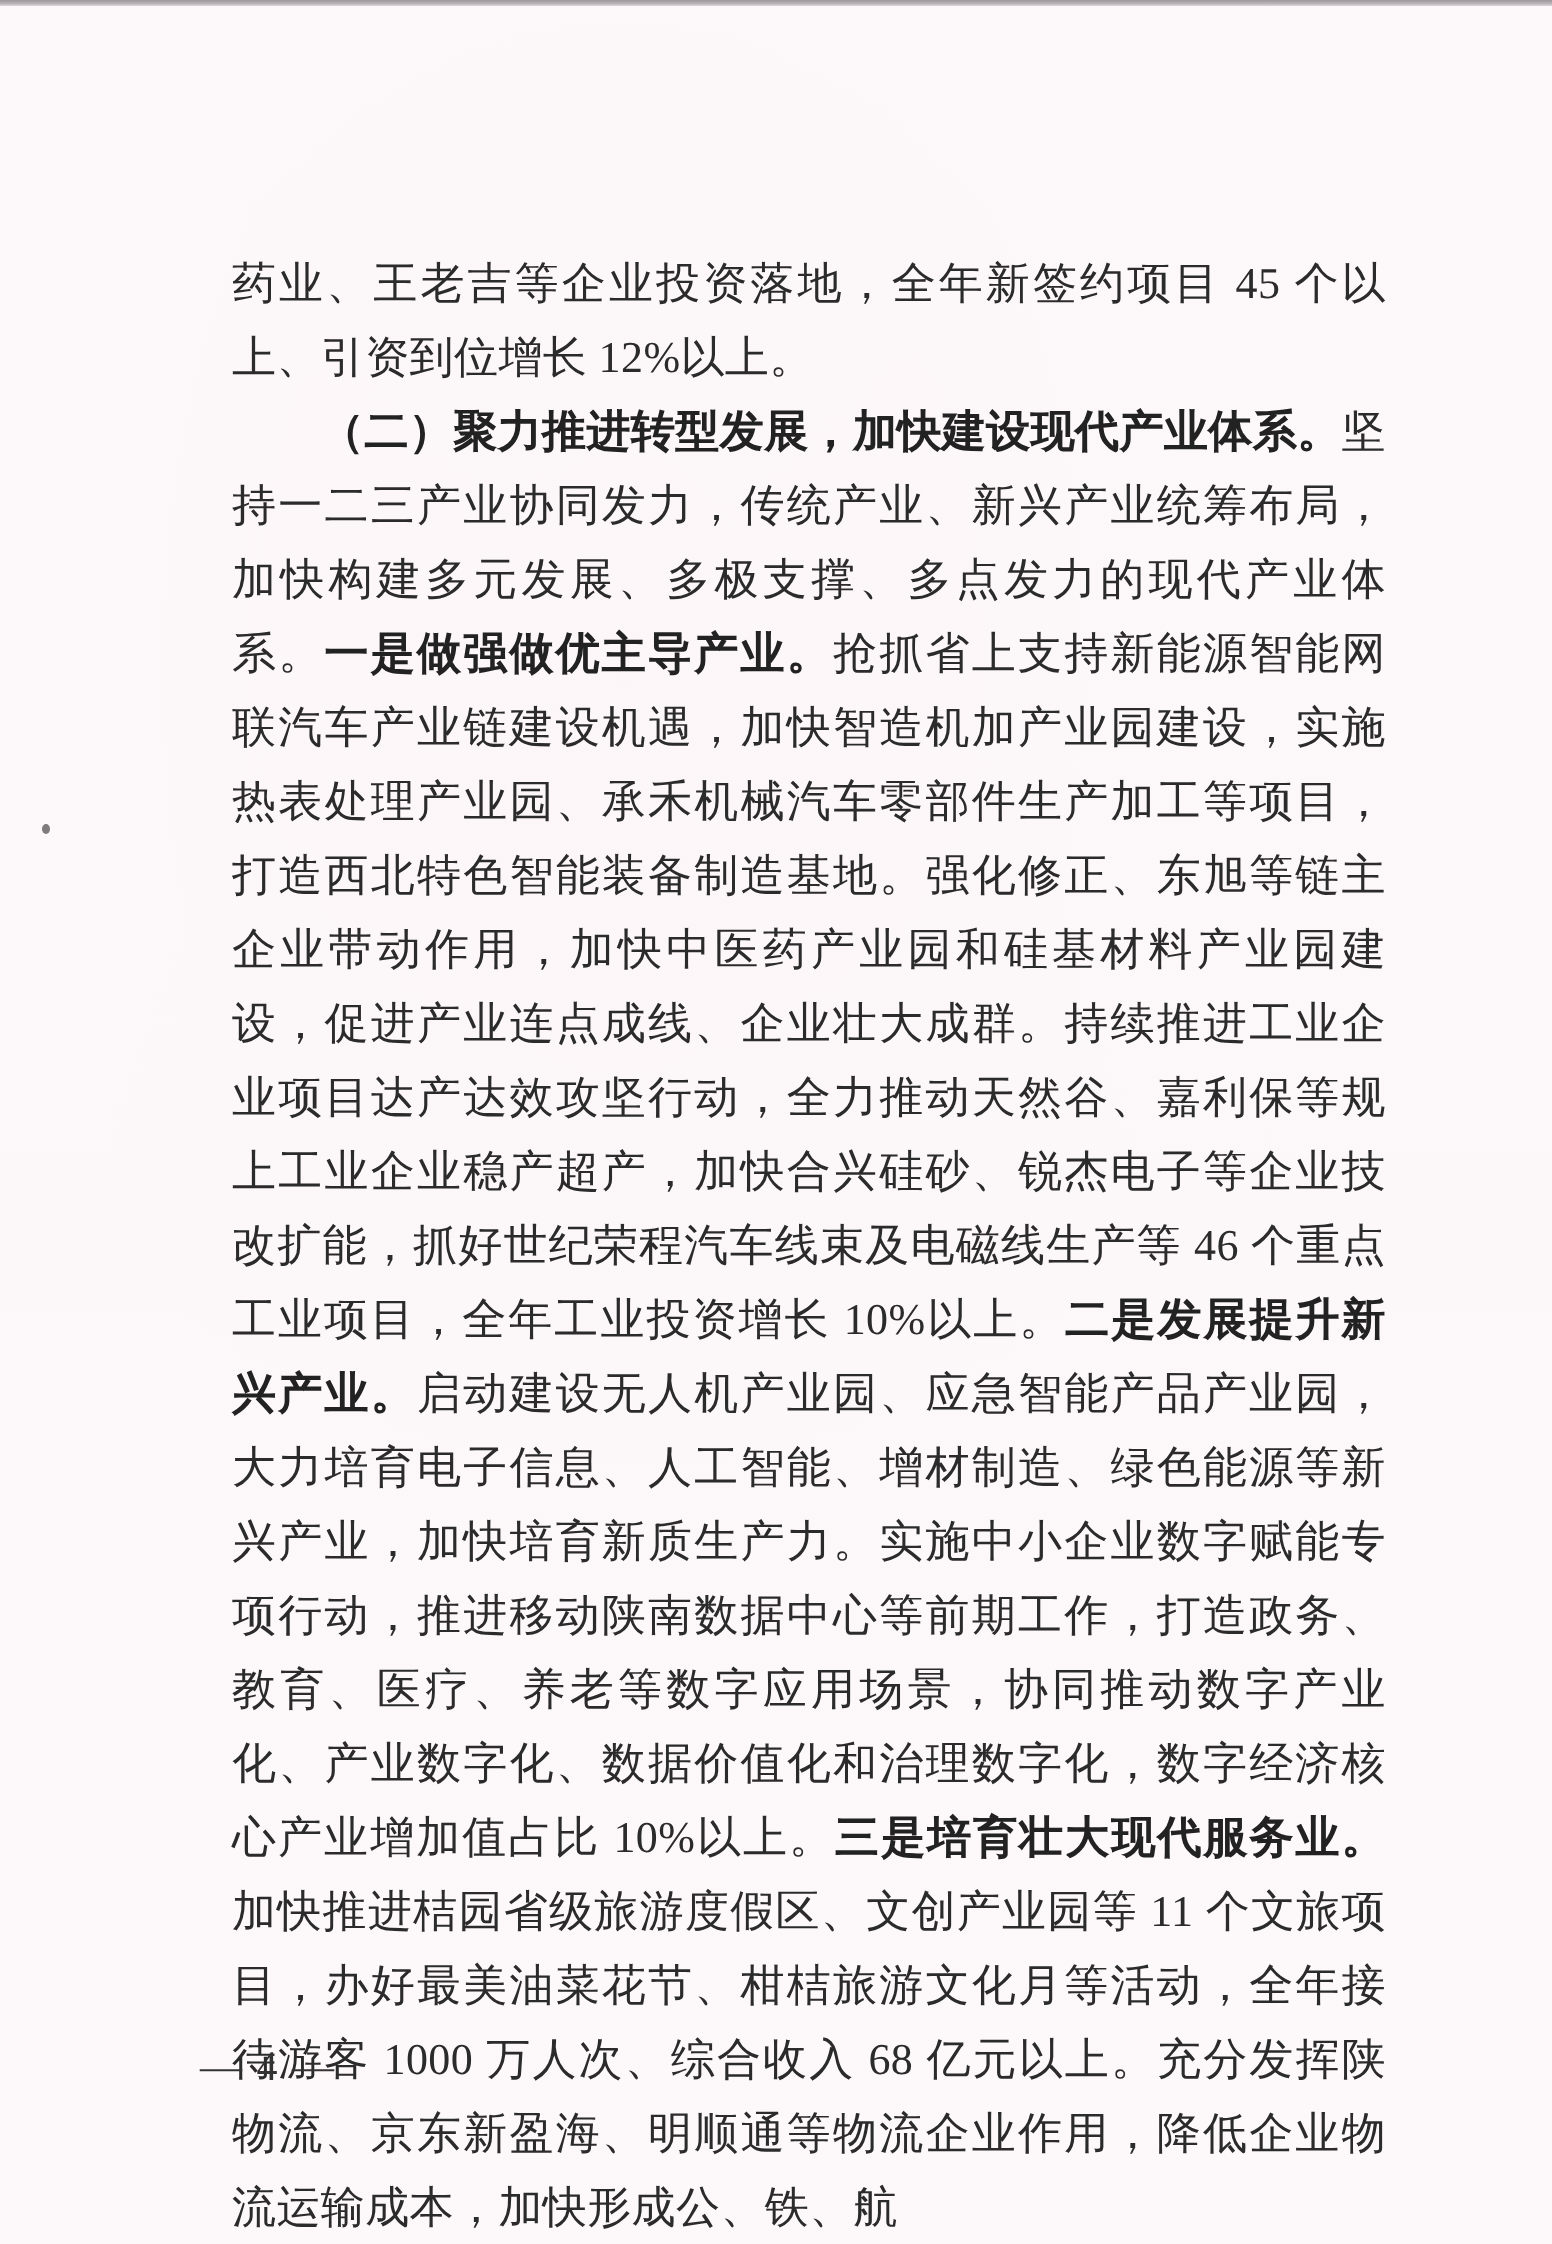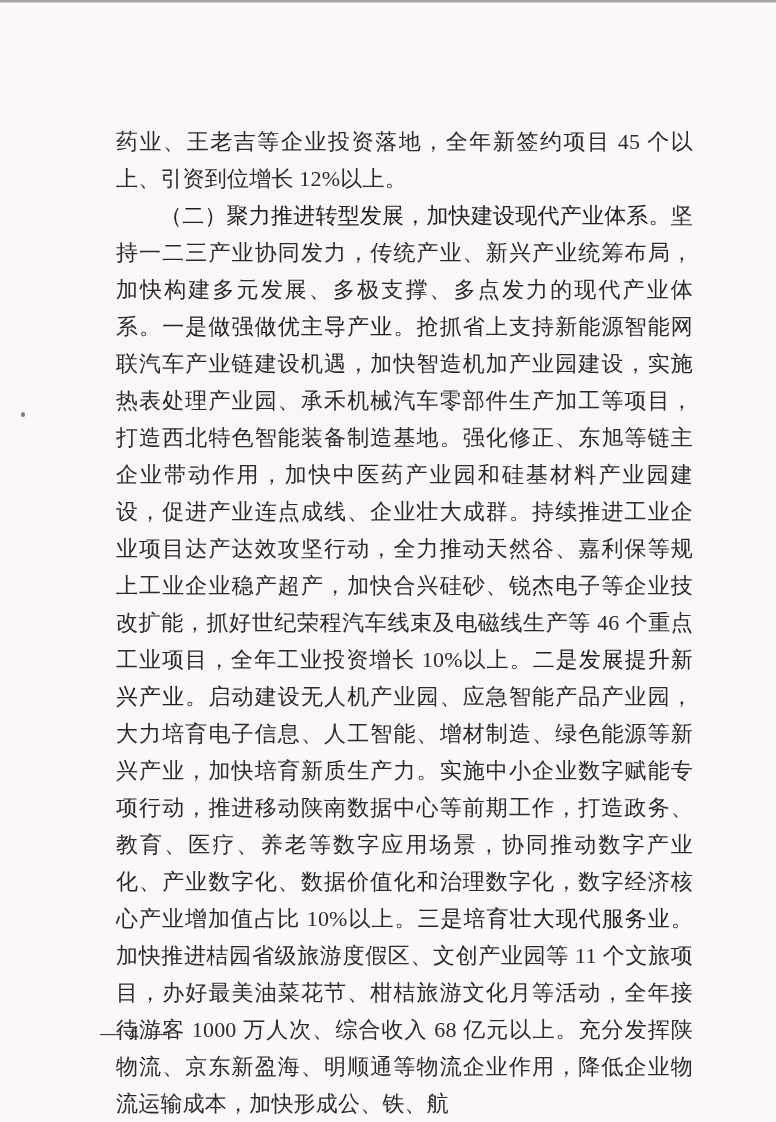--- a/index.html
+++ b/index.html
@@ -46,21 +46,21 @@
     margin-left: 16px;
   }
   .text-block p {
     margin: 0;
     padding: 0;
   }
   .para-indent {
     text-indent: 2em;
   }
   .seg-bold {
-    font-weight: 400;
+    font-weight: 700;
     color: #222222;
   }
   .page-number {
     position: absolute;
     left: 100px;
     top: 1021px;
     font-size: 21px;
     line-height: 24px;
     letter-spacing: 1px;
     color: #333333;

